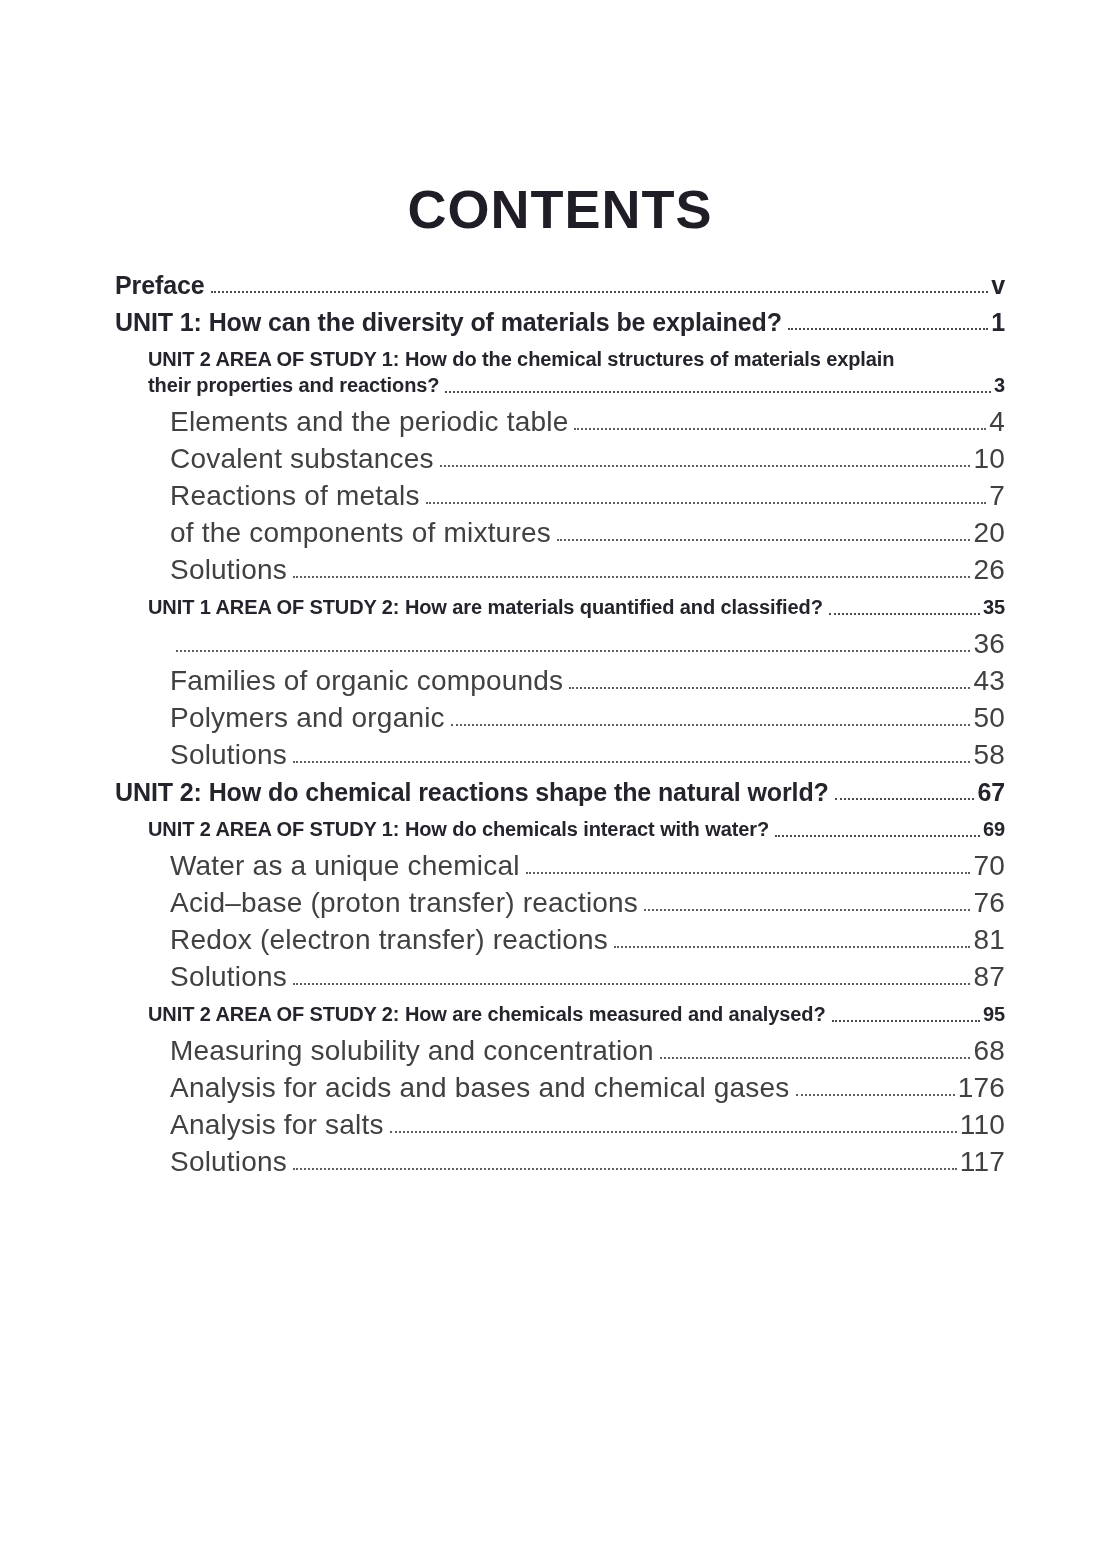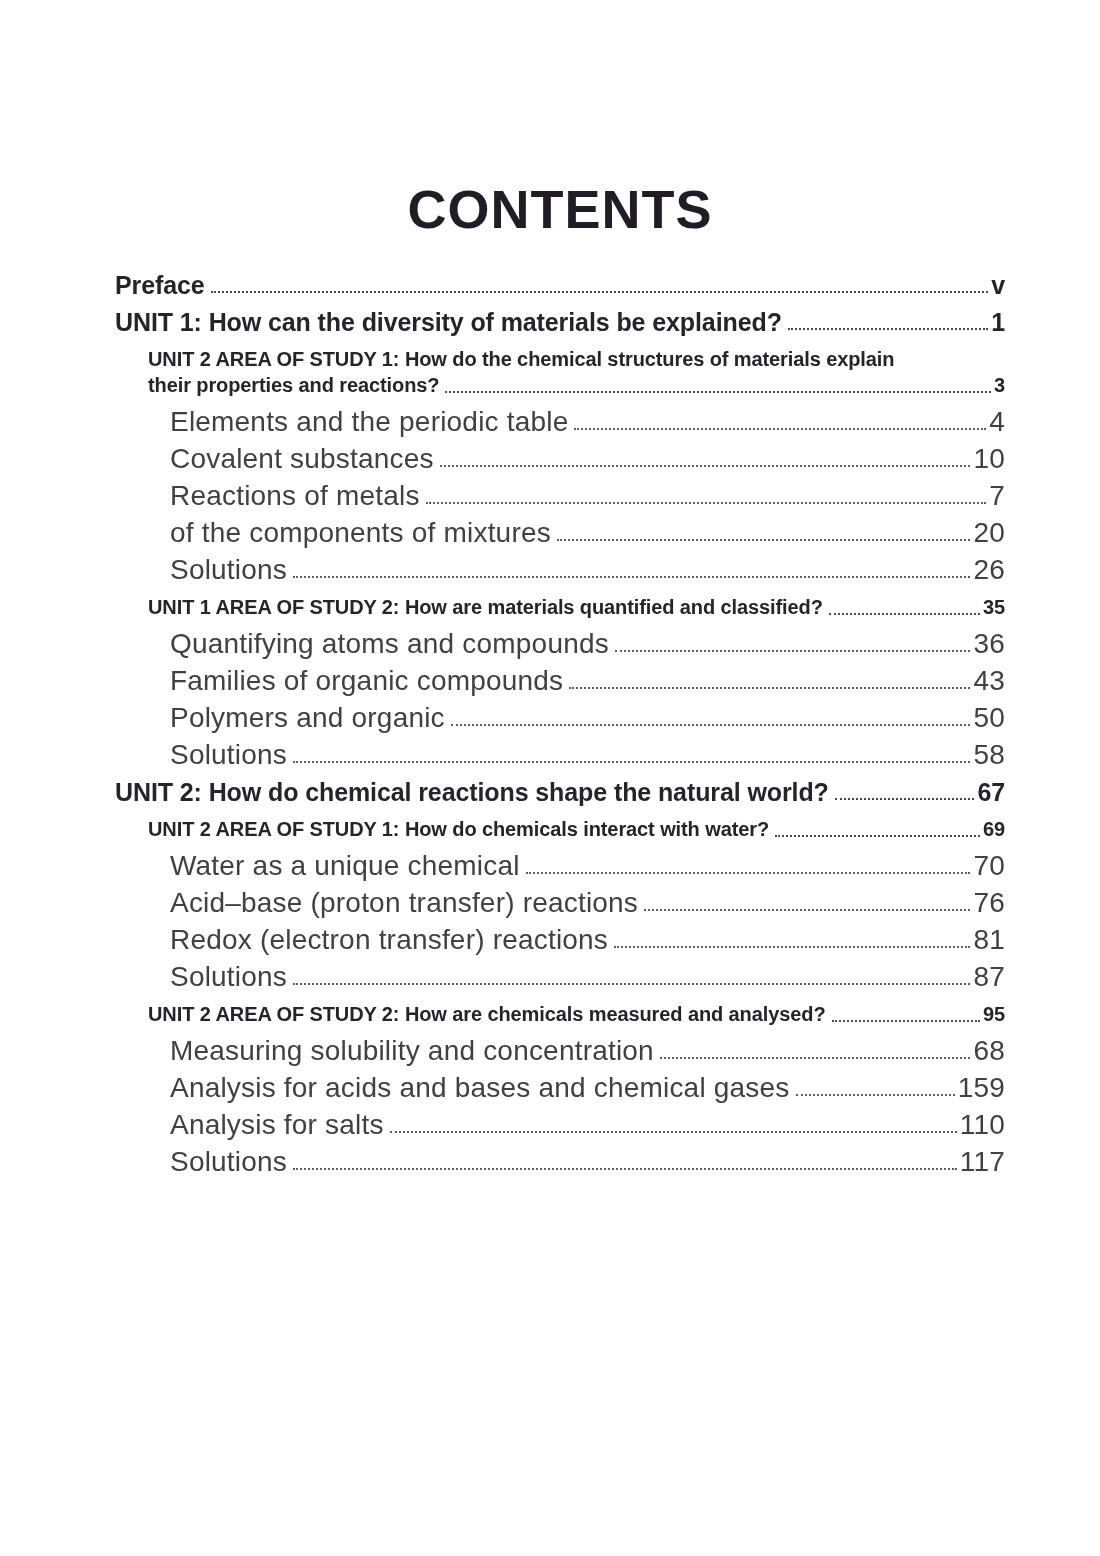--- a/index.html
+++ b/index.html
@@ -130,21 +130,20 @@
       </div>
       <div class="toc-entry lvl1 bold section-gap">
         <div class="toc-flexline">
           <span class="toc-label">UNIT 1 AREA OF STUDY 2: How are materials quantified and classified?</span>
           <span class="toc-leader"></span>
           <span class="toc-page">35</span>
         </div>
       </div>
       <div class="toc-entry lvl2">
         <div class="toc-flexline">
-          <span class="toc-label">Quantifying atoms and compounds</span>
           <span class="toc-leader"></span>
           <span class="toc-page">36</span>
         </div>
       </div>
       <div class="toc-entry lvl2">
         <div class="toc-flexline">
           <span class="toc-label">Families of organic compounds</span>
           <span class="toc-leader"></span>
           <span class="toc-page">43</span>
         </div>
@@ -216,21 +215,21 @@
         <div class="toc-flexline">
           <span class="toc-label">Measuring solubility and concentration</span>
           <span class="toc-leader"></span>
           <span class="toc-page">68</span>
         </div>
       </div>
       <div class="toc-entry lvl2">
         <div class="toc-flexline">
           <span class="toc-label">Analysis for acids and bases and chemical gases</span>
           <span class="toc-leader"></span>
-          <span class="toc-page">159</span>
+          <span class="toc-page">176</span>
         </div>
       </div>
       <div class="toc-entry lvl2">
         <div class="toc-flexline">
           <span class="toc-label">Analysis for salts</span>
           <span class="toc-leader"></span>
           <span class="toc-page">110</span>
         </div>
       </div>
       <div class="toc-entry lvl2">

